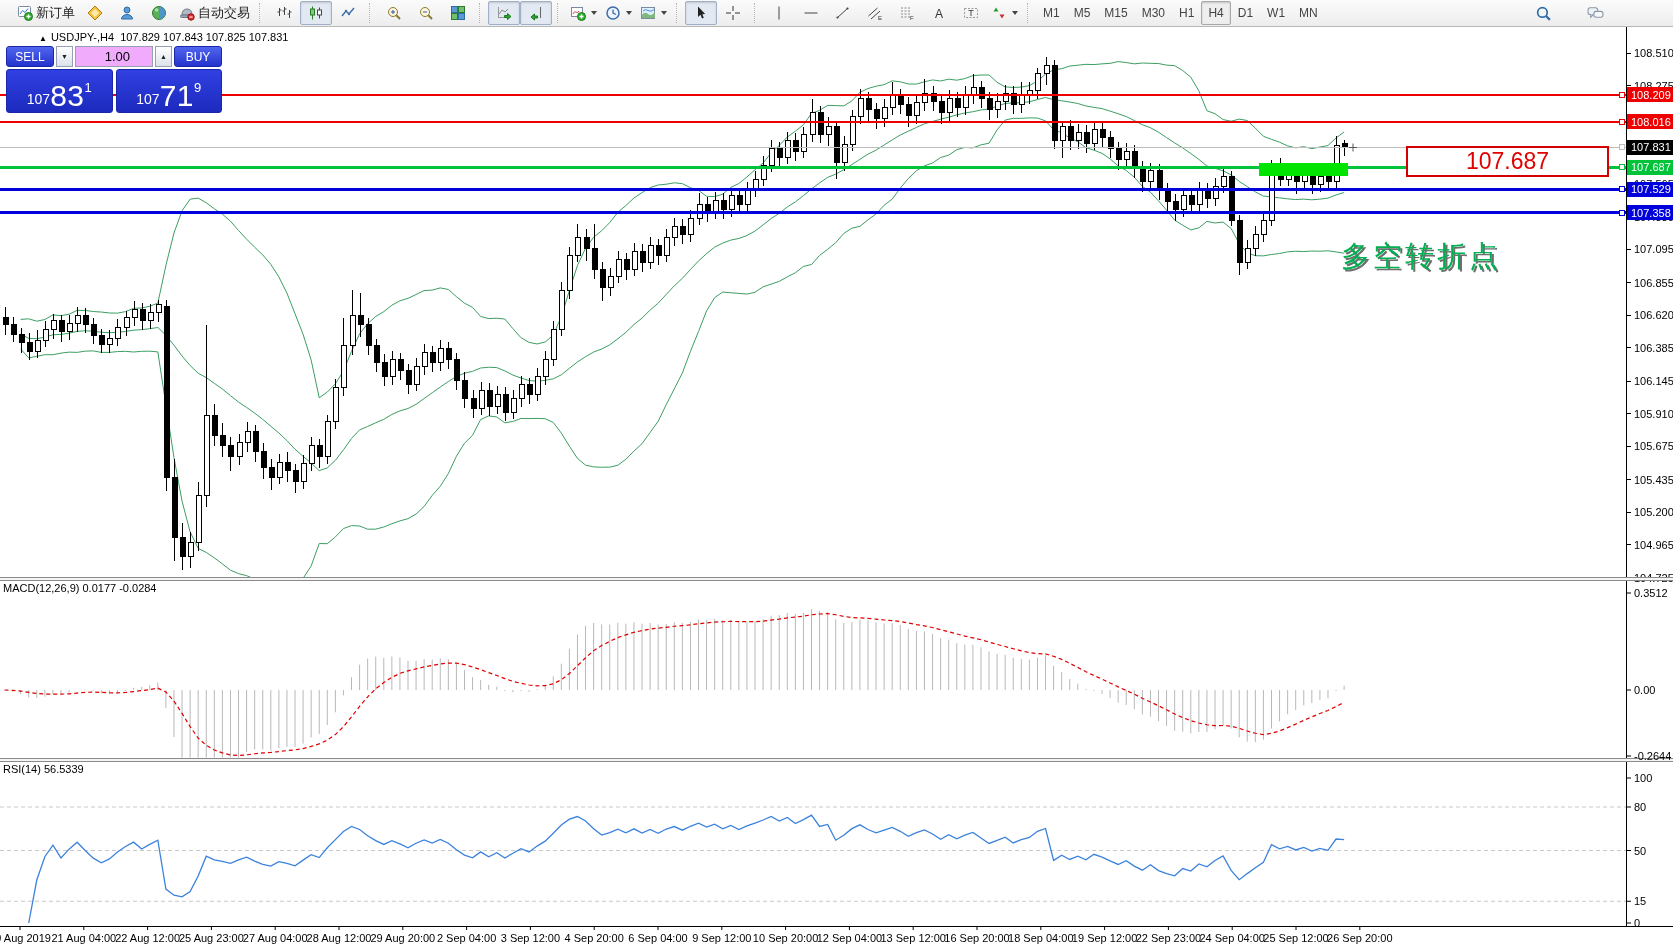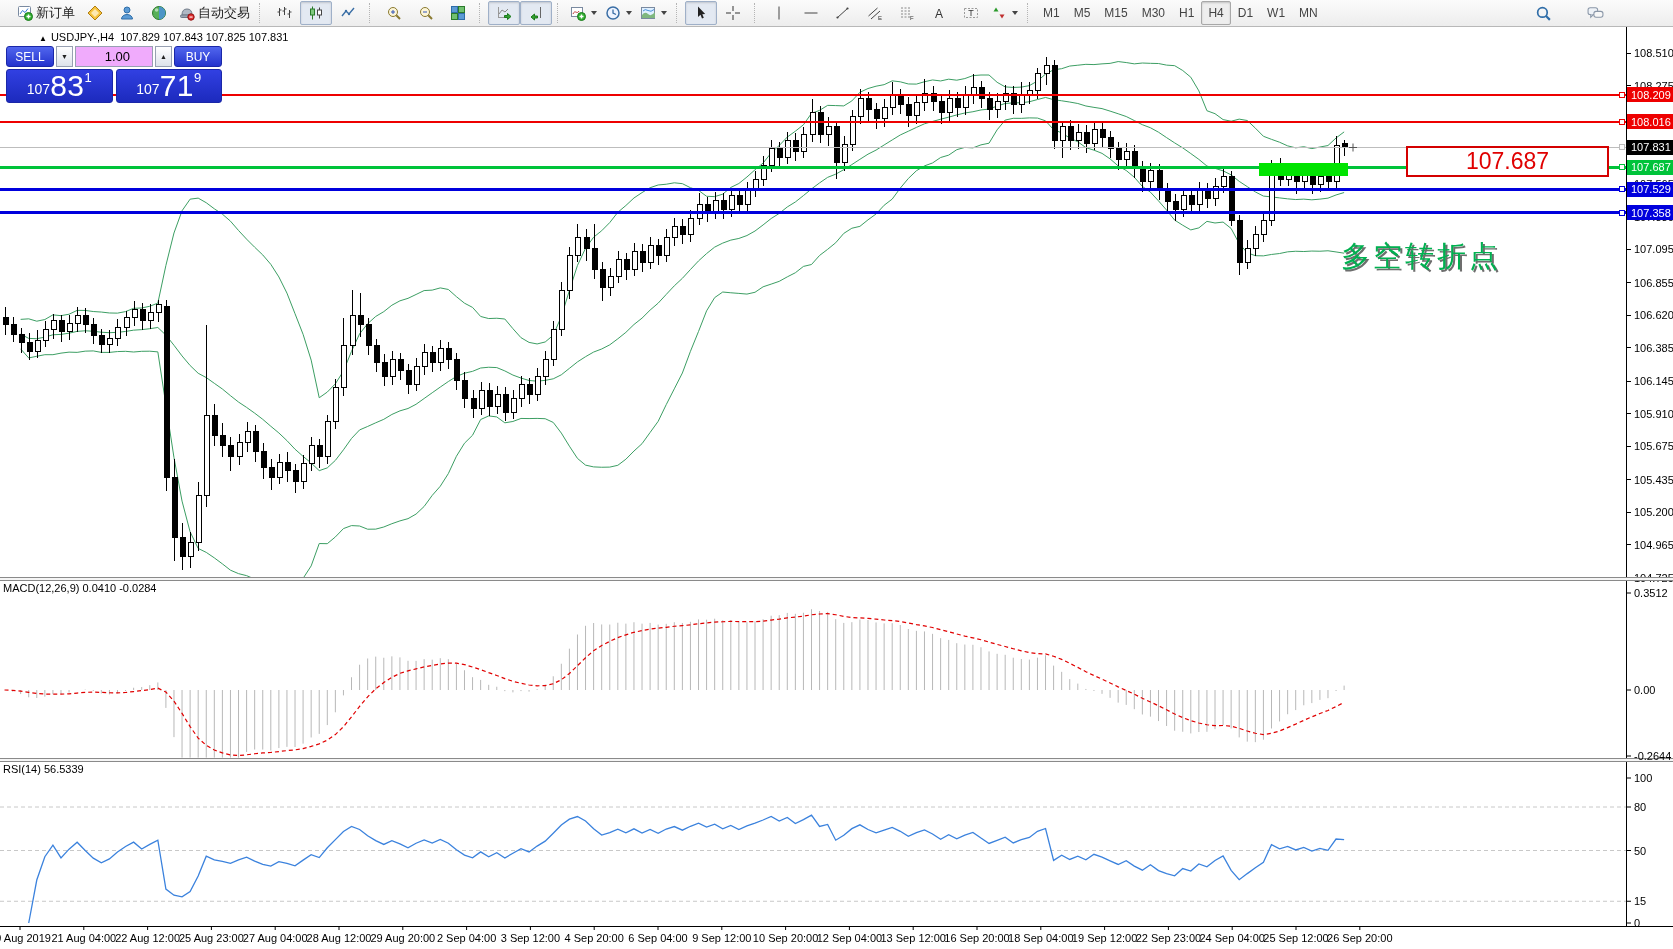--- a/index.html
+++ b/index.html
@@ -29,21 +29,21 @@
   .symbol-header{position:absolute;left:7px;top:31px;font-size:11px;color:#000;z-index:3;margin-left:32px;}
   .symbol-header .tri{font-size:8px;margin-right:4px;}
   .trade-panel{position:absolute;left:6px;top:46px;width:216px;z-index:5;}
   .tp-row1{display:flex;height:21px;gap:2px;}
   .btn-sell,.btn-buy{width:46px;background:linear-gradient(#5166ee,#2433cd);color:#fff;font-size:12px;
     border-radius:3px;display:flex;align-items:center;justify-content:center;border:1px solid #1a27a8;}
   .vol-btn{width:17px;background:linear-gradient(#ffffff,#dde2ea);border:1px solid #97a0b2;
     display:flex;align-items:center;justify-content:center;font-size:7px;color:#222;box-sizing:border-box;}
   .vol-field{flex:1;background:#f0abfc;border:1px solid #97a0b2;font-size:13px;color:#000;
     display:flex;align-items:center;justify-content:flex-end;padding-right:22px;box-sizing:border-box;}
-  .tp-row2{display:flex;height:34px;gap:3px;margin-top:2px;}
+  .tp-row2{display:flex;height:44px;gap:3px;margin-top:2px;}
   .price-box{flex:1;background:linear-gradient(#3140e2,#1c2abd);border:1px solid #1a27a8;border-radius:3px;
     color:#fff;display:flex;align-items:flex-end;justify-content:center;padding-bottom:1px;}
   .price-prefix{font-size:14px;margin-bottom:4px;}
   .price-big{font-size:30px;line-height:31px;letter-spacing:.5px;}
   .price-sup{font-size:13px;margin-bottom:16px;}
   .macd-label,.rsi-label{position:absolute;left:3px;font-size:11px;color:#000;z-index:3;}
   .macd-label{top:582px;}
   .rsi-label{top:763px;}
   .callout{position:absolute;left:1406px;top:146px;width:199px;height:27px;background:#fff;
     border:2px solid #d40000;color:#e00000;font-size:23px;display:flex;align-items:center;
@@ -1044,17 +1044,17 @@
       <span class="price-sup">1</span>
     </div>
     <div class="price-box">
       <span class="price-prefix">107</span>
       <span class="price-big">71</span>
       <span class="price-sup">9</span>
     </div>
   </div>
 </div>
 
-<div class="macd-label">MACD(12,26,9) 0.0410 -0.0284</div>
+<div class="macd-label">MACD(12,26,9) 0.0177 -0.0284</div>
 <div class="rsi-label">RSI(14) 56.5339</div>
 
 <div class="callout">107.687</div>
 <div class="annotation">多空转折点</div>
 
 </body></html>

